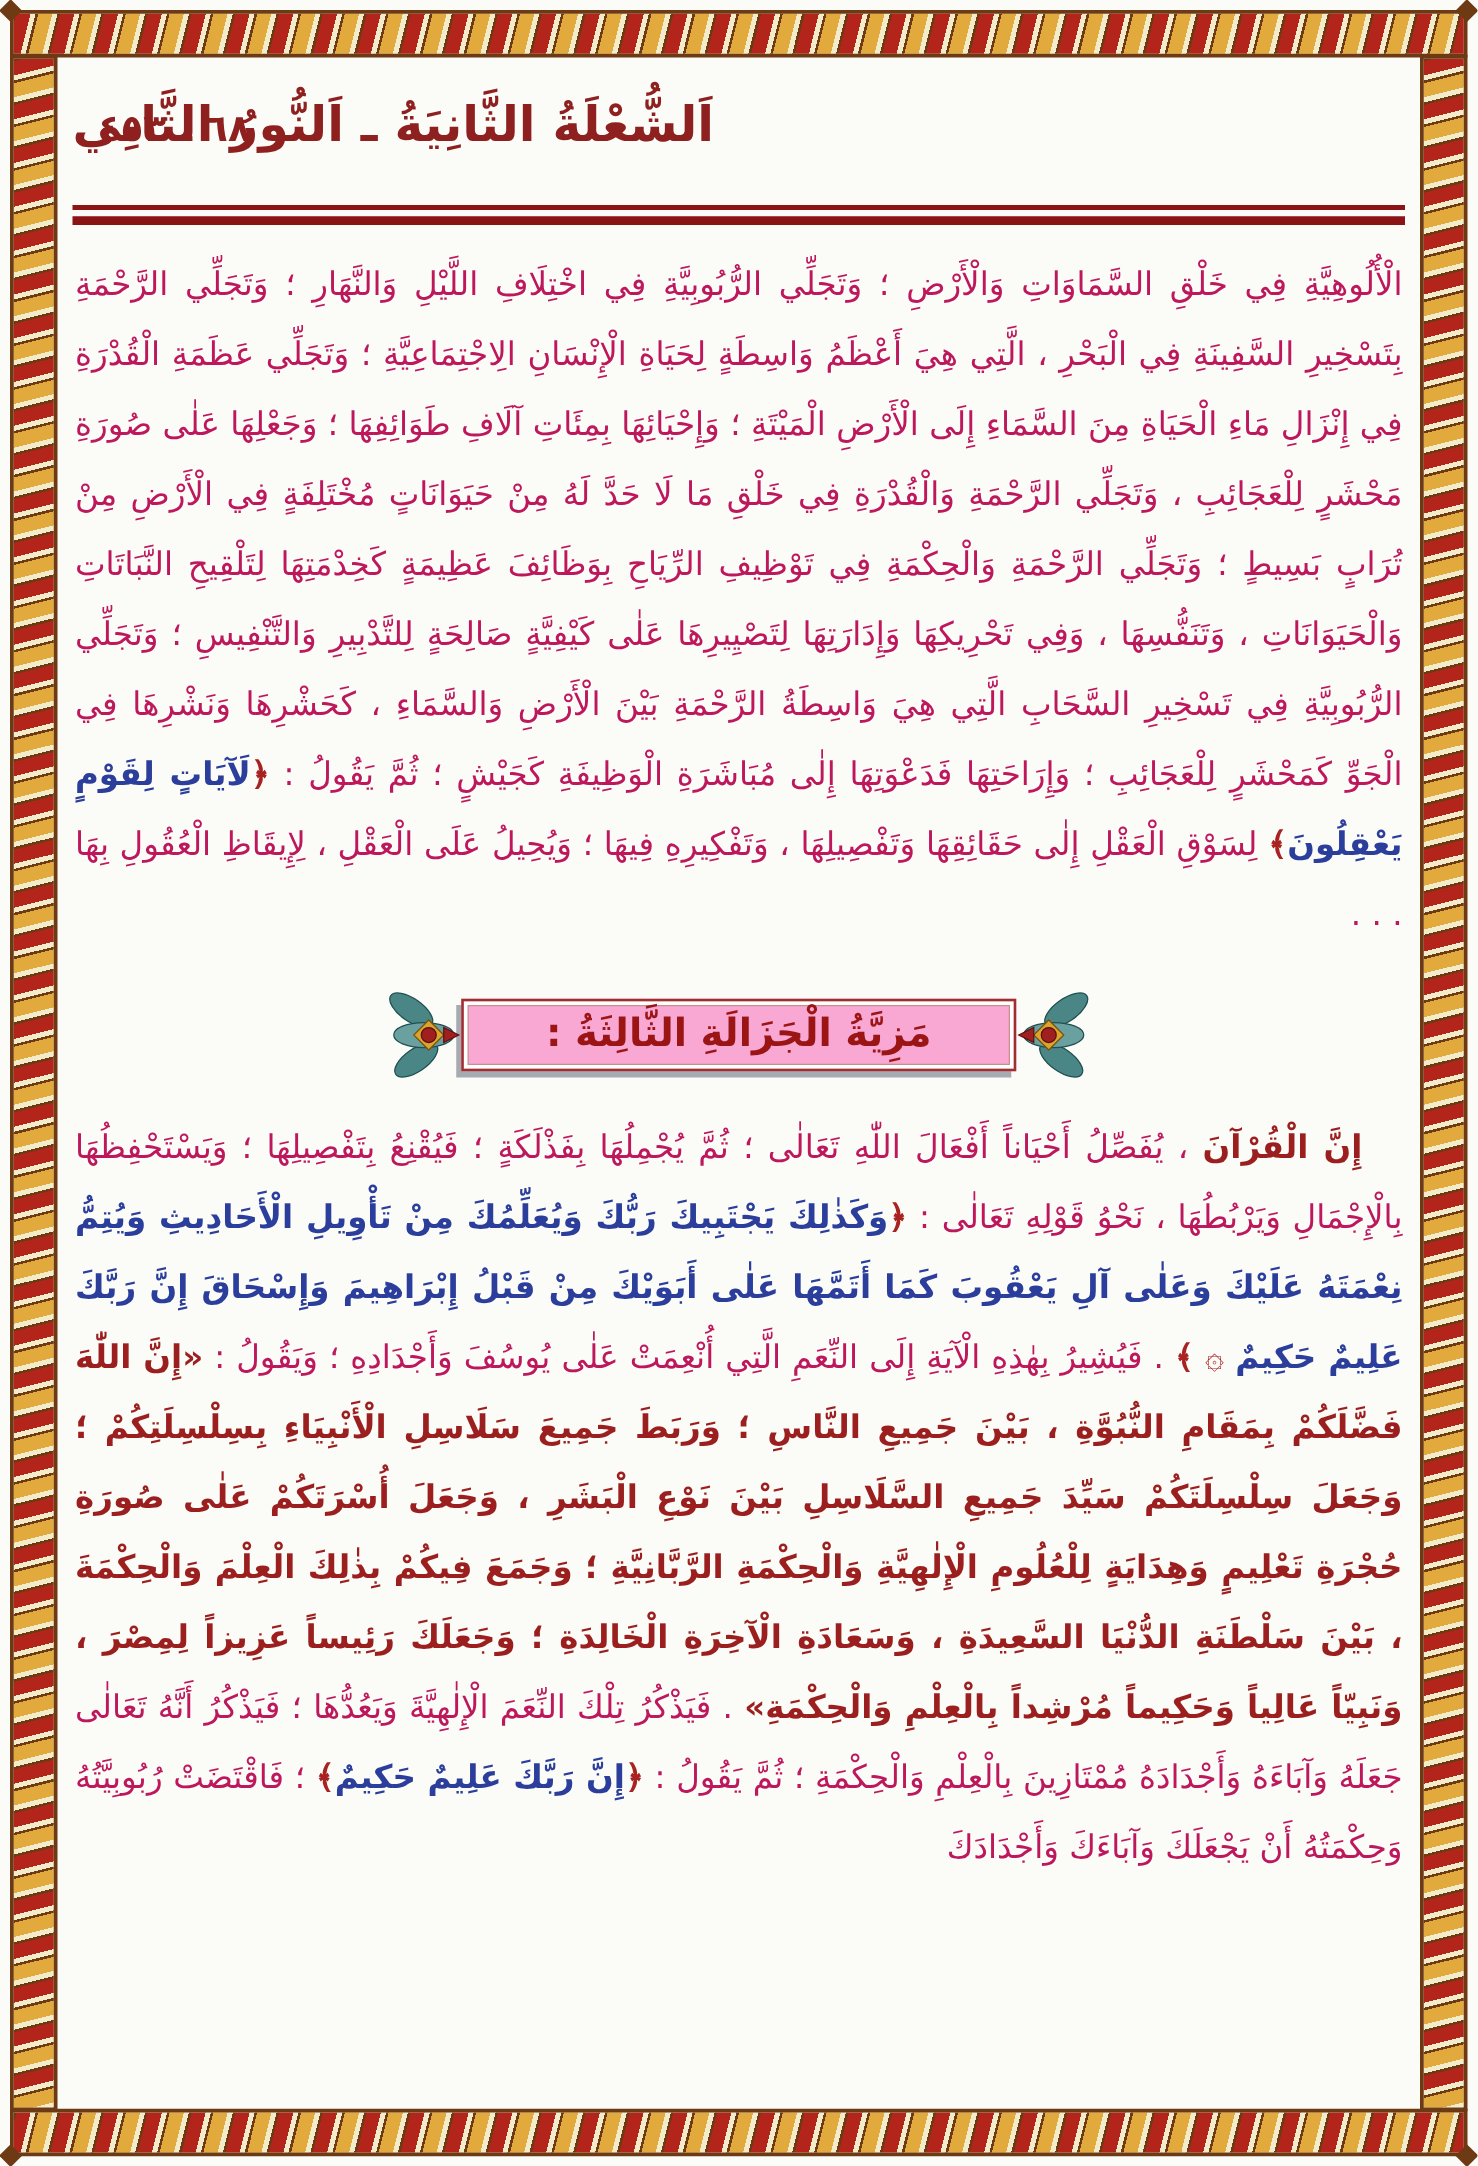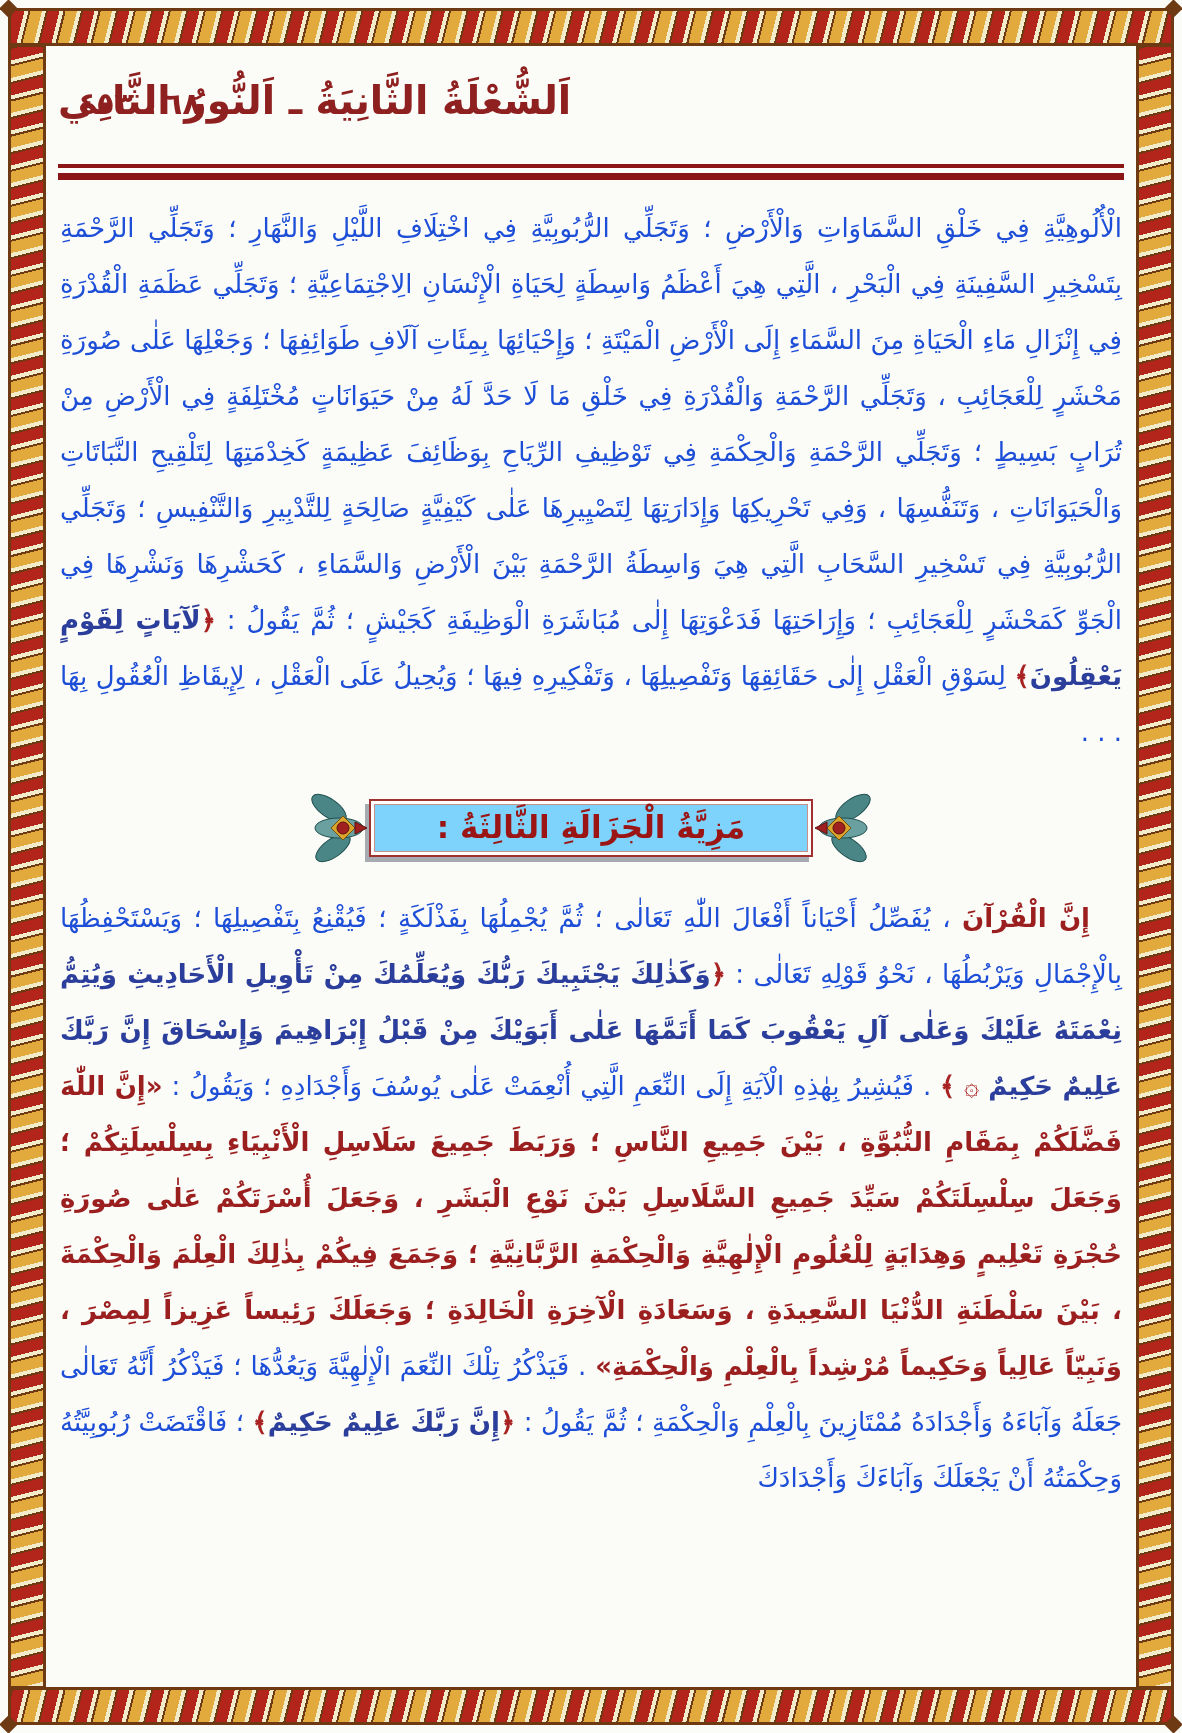--- a/index.html
+++ b/index.html
@@ -36,31 +36,31 @@
   .rule{margin-top:16px;}
   .rule-thin{height:4px;background:#8b1515;}
   .rule-thick{height:7px;background:#8b1515;margin-top:5px;}
 
   .para{
     font-size:26px;line-height:56px;text-align:justify;
     color:#161616;margin:20px 2px 0;
   }
   .para-indent{text-indent:32px;}
 
-  .run-black{color:#1d4ed8;}
+  .run-black{color:#be185d;}
   .run-red{color:#9c1f1f;font-weight:bold;}
   .run-blue{color:#2b3e9b;font-weight:bold;}
   .run-bracket{color:#a82222;font-weight:bold;}
   .run-rosette{color:#a82222;}
 
   
   .heading-wrap{display:flex;align-items:center;justify-content:center;margin:26px 0 6px;}
   .heading-box{
     position:relative;min-width:380px;padding:8px 30px 10px;
-    background:#7dd3fc;border:2px solid #a03030;
+    background:#f9a8d4;border:2px solid #a03030;
     box-shadow:-4px 5px 0 rgba(96,106,118,.55), inset 0 0 0 3px #ffffff, inset 0 0 0 4px #c9908a;
     text-align:center;font-size:31px;font-weight:bold;color:#9c1515;z-index:2;
   }
   .ornament{width:64px;height:84px;flex:0 0 auto;z-index:3;}
   .orn-left{margin-left:-12px;transform:scaleX(-1);}
   .orn-right{margin-right:-12px;}
 </style>
 </head>
 <body>
 

